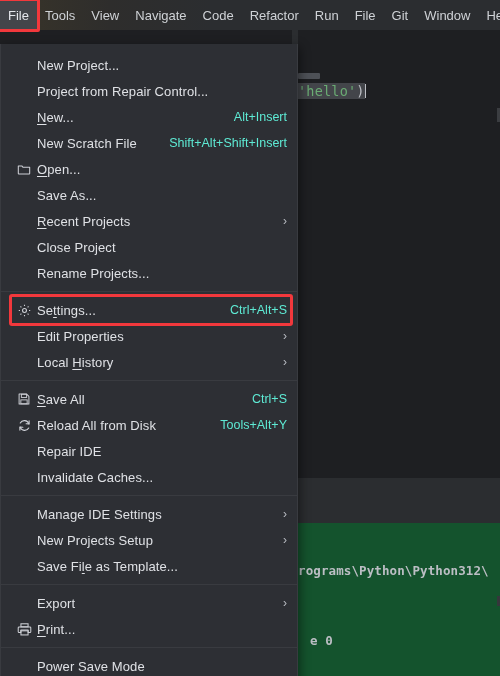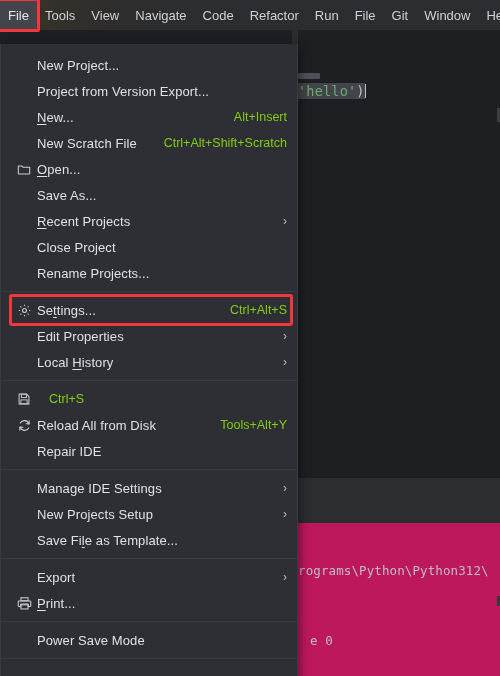--- a/index.html
+++ b/index.html
@@ -42,21 +42,21 @@
     position:absolute;left:0px;top:43px;width:22px;height:6px;
     background:#4e5157;border-radius:1px;
   }
   .tool-divider{
     position:absolute;left:298px;right:0;height:1px;background:#2b2d30;
   }
   .statusband{
     position:absolute;left:298px;right:0;top:478px;height:44px;background:#2b2d30;
   }
   .console-pane{
-    position:absolute;left:298px;right:0;top:523px;bottom:0;background:#be185d;
+    position:absolute;left:298px;right:0;top:523px;bottom:0;background:#14532d;font-weight:bold;
   }
   .console-line{
     position:absolute;
     font-family:"DejaVu Sans Mono","Liberation Mono",monospace;
     font-size:12.5px;color:#bcbec4;white-space:pre;letter-spacing:0.1px;
   }
   .console-line.l1{left:0px;top:40px;}
   .console-line.l2{left:12px;top:110px;}
 
   
@@ -92,21 +92,21 @@
     position:relative;display:flex;align-items:center;
     height:26px;padding:0 10px 0 10px;color:#dfe1e5;font-size:13px;
     box-sizing:border-box;
   }
   .mi .ic{
     width:26px;min-width:26px;display:flex;align-items:center;justify-content:center;
     color:#ced0d6;
   }
   .mi .lbl{flex:1;white-space:nowrap;letter-spacing:.1px;}
   .mi .lbl .mn{text-decoration:underline;text-underline-offset:2px;}
-  .mi .sc{color:#84cc16;font-size:12.5px;margin-left:12px;white-space:nowrap;}
+  .mi .sc{color:#5eead4;font-size:12.5px;margin-left:12px;white-space:nowrap;}
   .mi .arr{color:#b7bac0;font-size:12px;margin-left:12px;}
   .mi.highlight{}
   .mi.highlight::after{
     content:"";position:absolute;left:8px;right:4px;top:-3px;bottom:-3px;
     border:3px solid #f2383c;border-radius:3px;pointer-events:none;
   }
   .sep{height:1px;background:#393b40;margin:5px 0;}
 
   svg{display:block;}
 </style>
@@ -175,31 +175,31 @@
     </div>
 
   <div class="menu">
     <div class="menu-inner" id="menu-inner">
         <div class="mi">
           <span class="ic"></span>
           <span class="lbl">New Project...</span>
         </div>
         <div class="mi">
           <span class="ic"></span>
-          <span class="lbl">Project from Version Export...</span>
+          <span class="lbl">Project from Repair Control...</span>
         </div>
         <div class="mi">
           <span class="ic"></span>
           <span class="lbl"><span class="mn">N</span>ew...</span>
           <span class="sc">Alt+Insert</span>
         </div>
         <div class="mi">
           <span class="ic"></span>
           <span class="lbl">New Scratch File</span>
-          <span class="sc">Ctrl+Alt+Shift+Scratch</span>
+          <span class="sc">Shift+Alt+Shift+Insert</span>
         </div>
         <div class="mi">
           <span class="ic">
             <svg width="14" height="14" viewBox="0 0 16 16">
               <path d="M1.5 4.5h4l1.2 1.4h7.8v7.1a.6.6 0 0 1-.6.6H2.1a.6.6 0 0 1-.6-.6V4.5z" fill="none" stroke="#ced0d6" stroke-width="1.2" stroke-linejoin="round"></path>
             </svg>
           </span>
           <span class="lbl"><span class="mn">O</span>pen...</span>
         </div>
         <div class="mi">
@@ -245,38 +245,43 @@
         </div>
         <div class="sep"></div>
         <div class="mi">
           <span class="ic">
             <svg width="14" height="14" viewBox="0 0 16 16">
               <path d="M2.4 2.4h8.6l2.6 2.6v8.6H2.4z" fill="none" stroke="#ced0d6" stroke-width="1.15" stroke-linejoin="round"></path>
               <rect x="5" y="2.6" width="6" height="3.6" fill="none" stroke="#ced0d6" stroke-width="1.05"></rect>
               <rect x="4.4" y="9" width="7.2" height="4.5" fill="none" stroke="#ced0d6" stroke-width="1.05"></rect>
             </svg>
           </span>
+          <span class="lbl"><span class="mn">S</span>ave All</span>
           <span class="sc">Ctrl+S</span>
         </div>
         <div class="mi">
           <span class="ic">
             <svg width="15" height="15" viewBox="0 0 16 16">
               <path d="M12.6 6.2A5 5 0 0 0 3.5 5.3" fill="none" stroke="#ced0d6" stroke-width="1.2" stroke-linecap="round"></path>
               <path d="M3.4 9.8a5 5 0 0 0 9.1.9" fill="none" stroke="#ced0d6" stroke-width="1.2" stroke-linecap="round"></path>
               <path d="M12.9 3.1l.05 3.2-3.2-.1" fill="none" stroke="#ced0d6" stroke-width="1.2" stroke-linecap="round" stroke-linejoin="round"></path>
               <path d="M3.1 12.9l-.05-3.2 3.2.1" fill="none" stroke="#ced0d6" stroke-width="1.2" stroke-linecap="round" stroke-linejoin="round"></path>
             </svg>
           </span>
           <span class="lbl">Reload All from Disk</span>
           <span class="sc">Tools+Alt+Y</span>
         </div>
         <div class="mi">
           <span class="ic"></span>
           <span class="lbl">Repair IDE</span>
         </div>
+        <div class="mi">
+          <span class="ic"></span>
+          <span class="lbl">Invalidate Caches...</span>
+        </div>
         <div class="sep"></div>
         <div class="mi">
           <span class="ic"></span>
           <span class="lbl">Manage IDE Settings</span>
           <span class="arr">›</span>
         </div>
         <div class="mi">
           <span class="ic"></span>
           <span class="lbl">New Projects Setup</span>
           <span class="arr">›</span>

